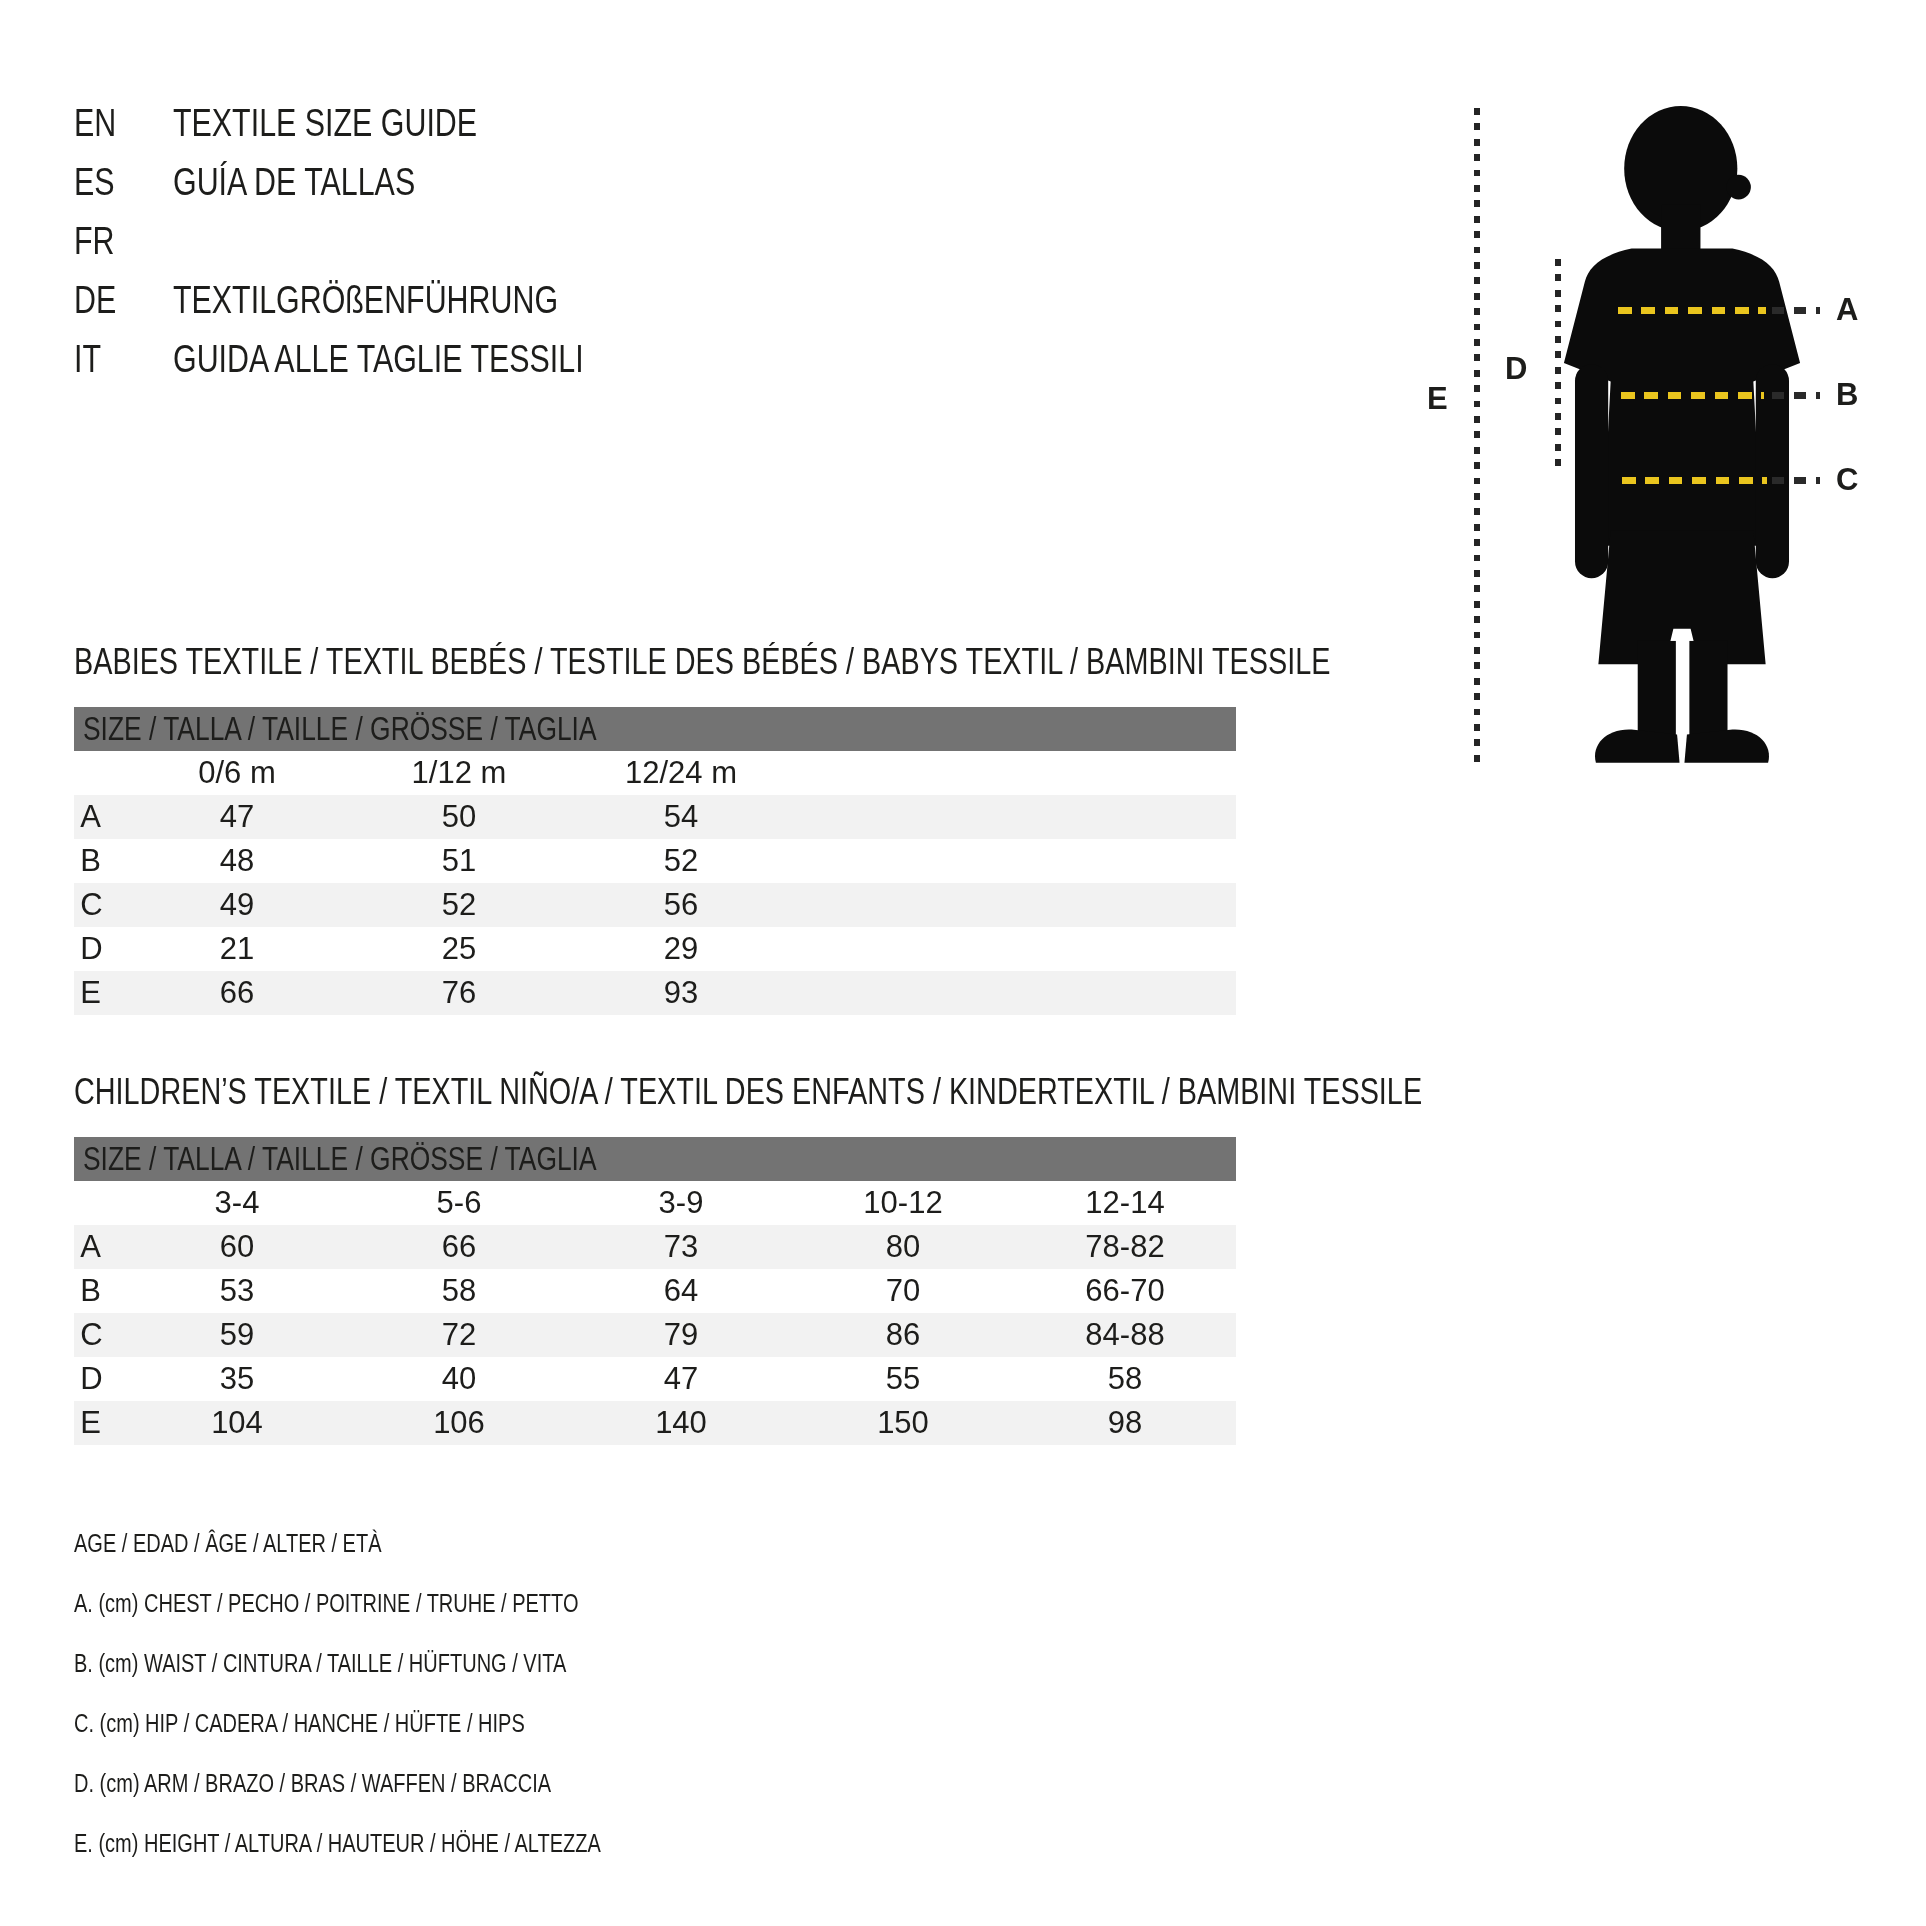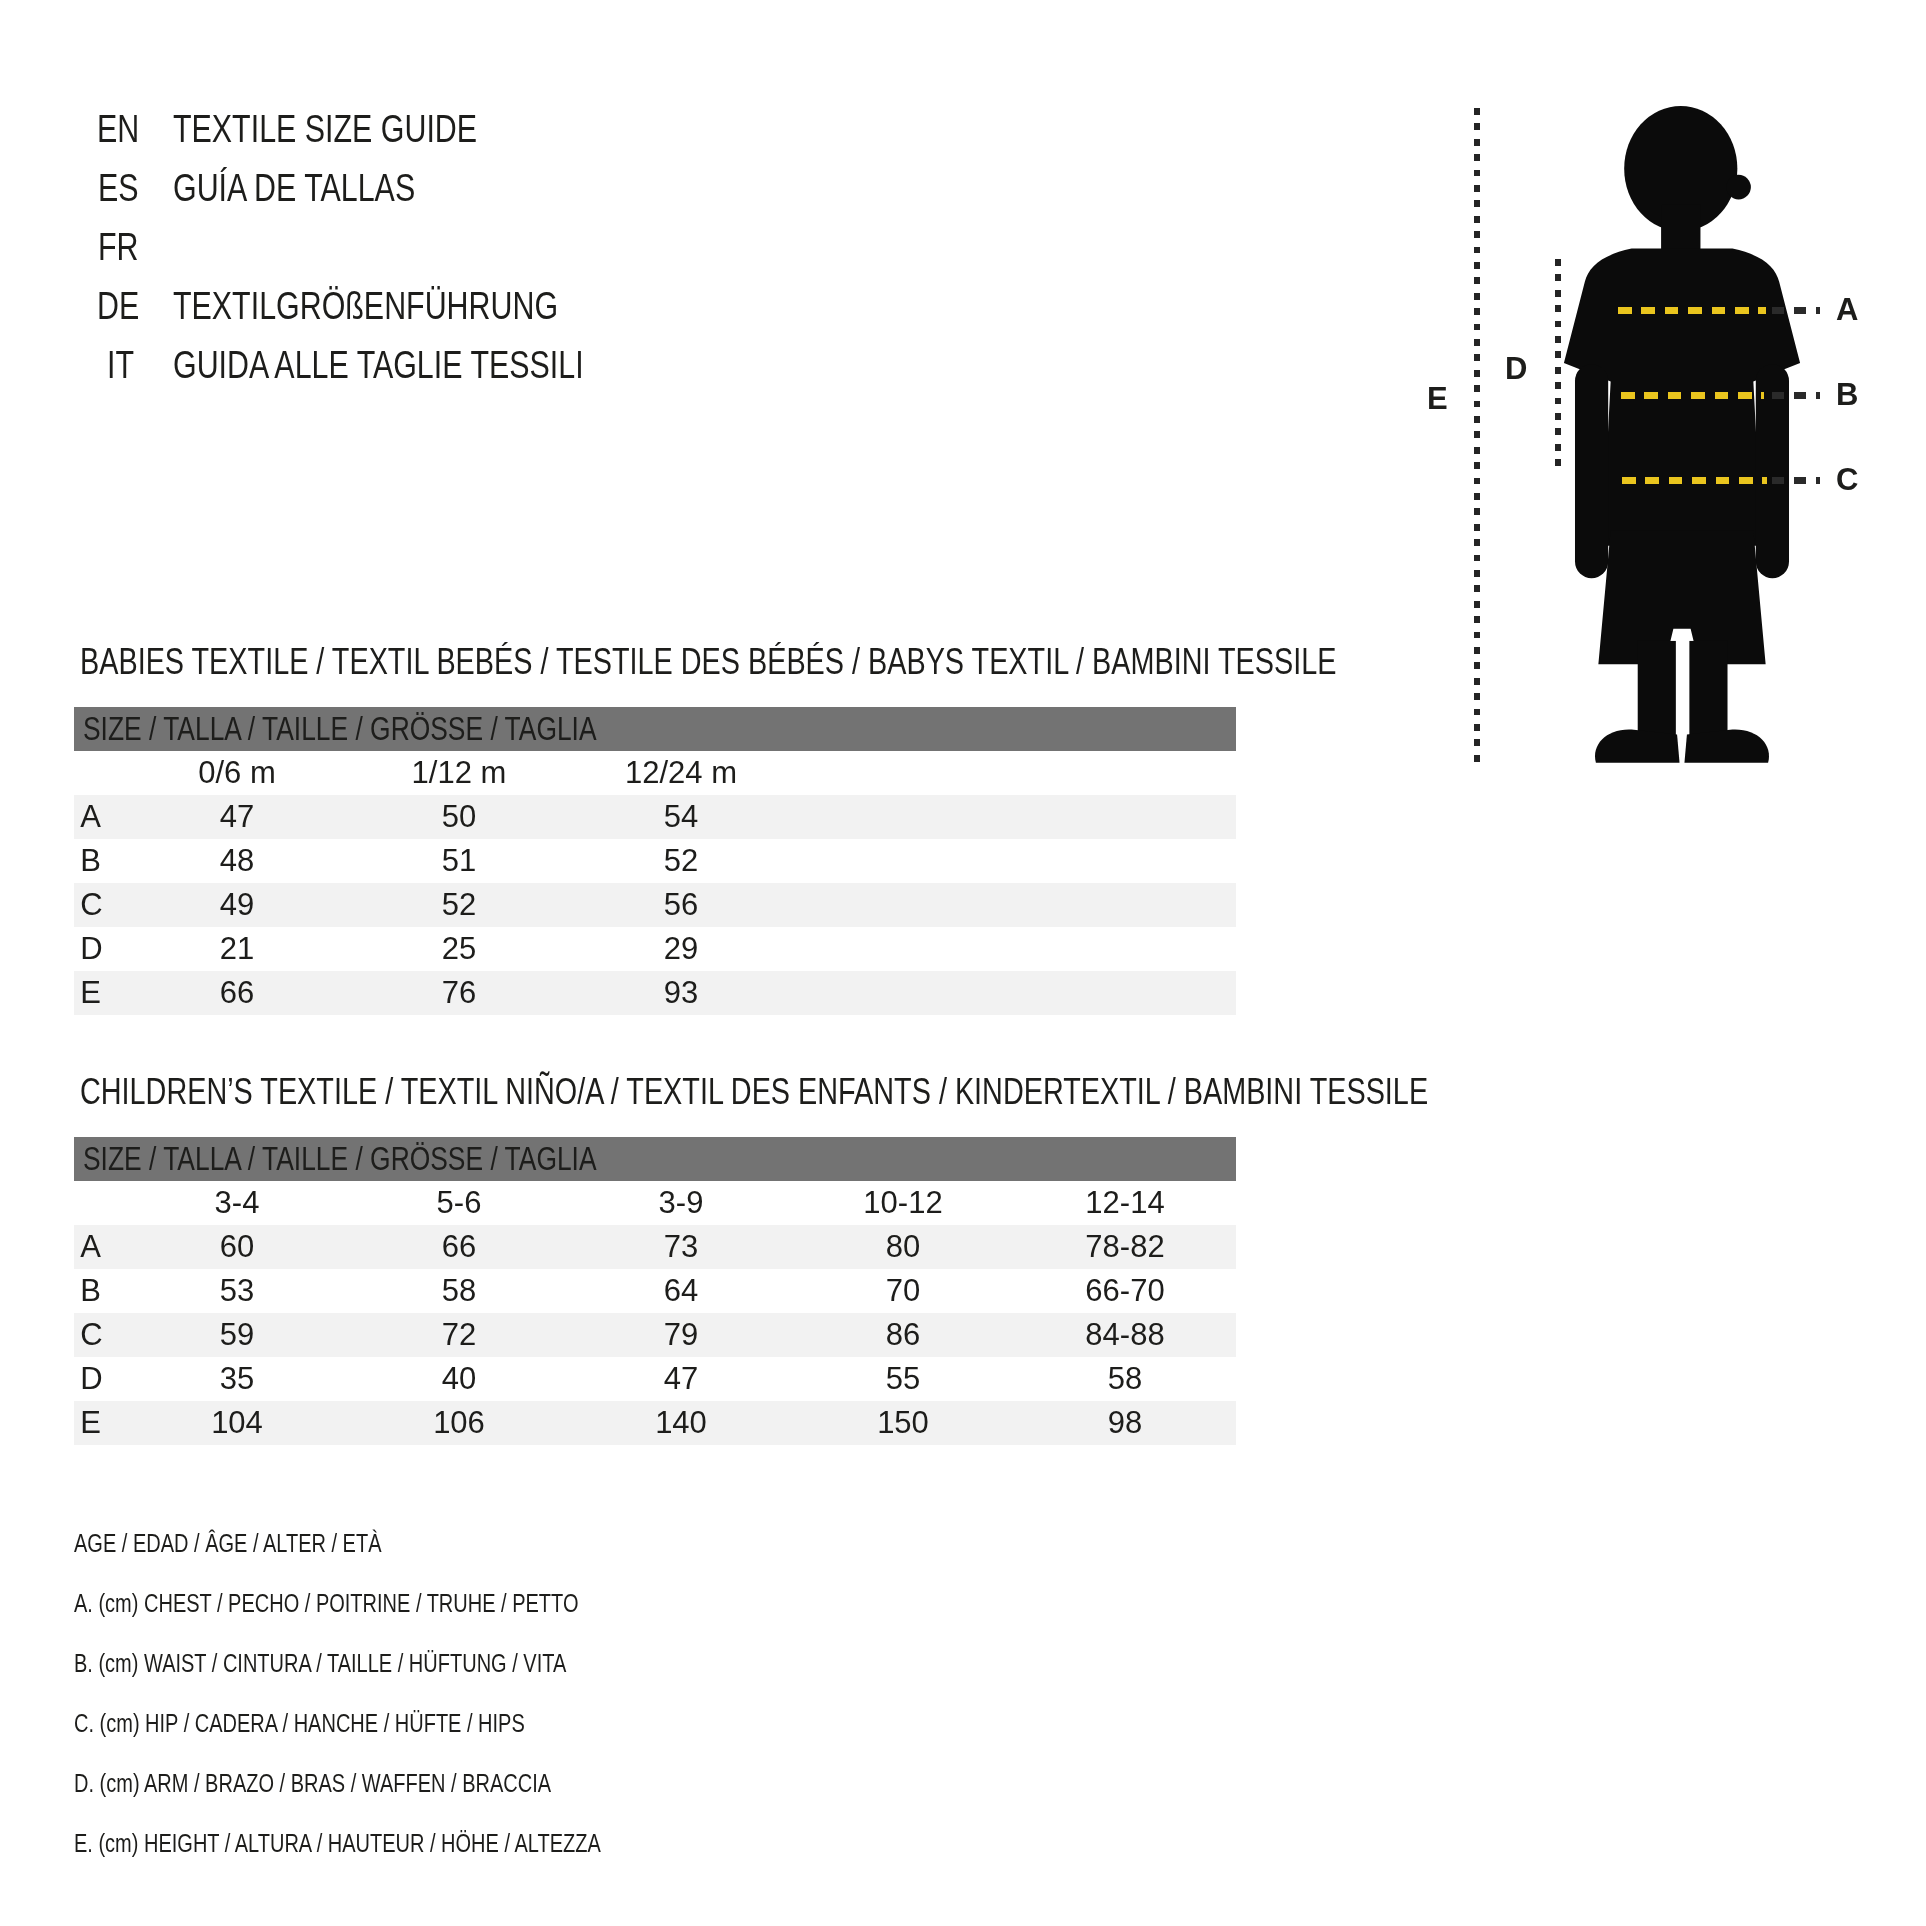--- a/index.html
+++ b/index.html
@@ -3,27 +3,27 @@
 <meta charset="utf-8">
 <style>
   html,body{margin:0;padding:0;background:#ffffff;}
   #canvas{
     position:relative;width:1926px;height:1926px;background:#ffffff;overflow:hidden;
     font-family:"Liberation Sans",sans-serif;color:#1d1d1b;
   }
   .cond{display:inline-block;transform:scaleX(0.8);transform-origin:left center;white-space:nowrap;}
 
   
-  .lang-block{position:absolute;left:74px;top:100px;text-align:center;}
+  .lang-block{position:absolute;left:74px;top:94px;}
   .lang-row{height:59px;display:flex;align-items:center;font-size:38px;letter-spacing:0;}
   .lang-code{width:99px;flex:none;}
   .lang-title{flex:none;}
 
   
-  .section-heading{position:absolute;left:74px;font-size:36px;line-height:44px;margin-left:6px;}
+  .section-heading{position:absolute;left:74px;font-size:36px;line-height:44px;}
 
   
   .size-table{position:absolute;left:74px;width:1162px;}
   .size-bar{height:44px;background:#737373;display:flex;align-items:center;padding-left:8.6px;box-sizing:border-box;font-size:33px;}
   .trow{display:grid;height:44px;align-items:center;font-size:31px;}
   .babies .trow{grid-template-columns:52px 222px 222px 222px 1fr;}
   .children .trow{grid-template-columns:52px 222px 222px 222px 222px 222px;}
   .striped{background:#f2f2f2;}
   .tcell{text-align:center;}
   .label-cell{text-align:left;padding-left:6.2px;}

